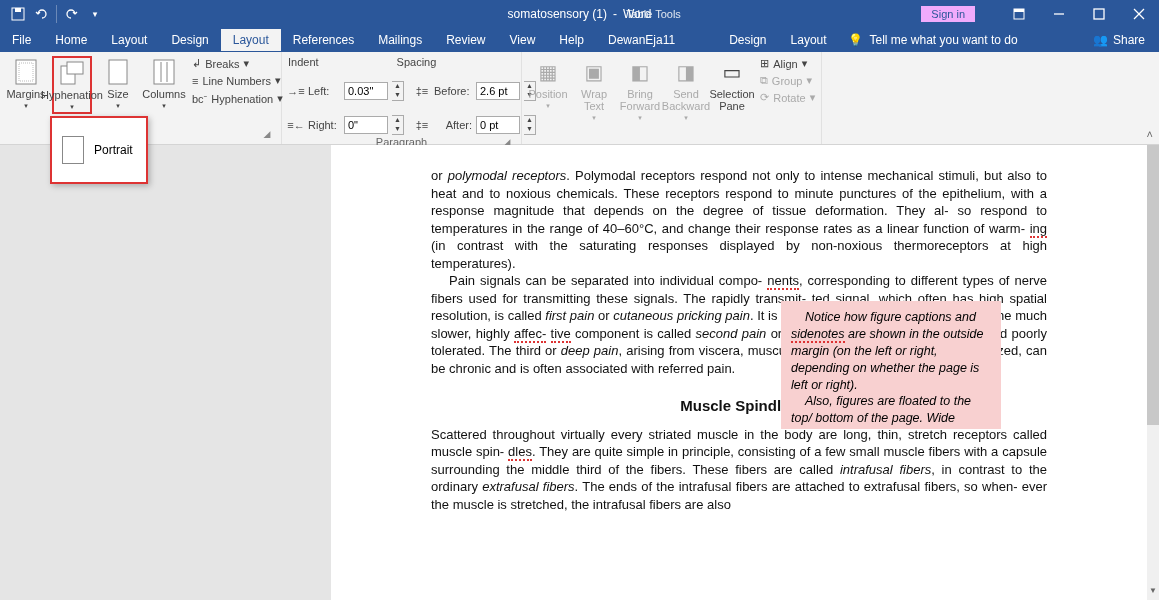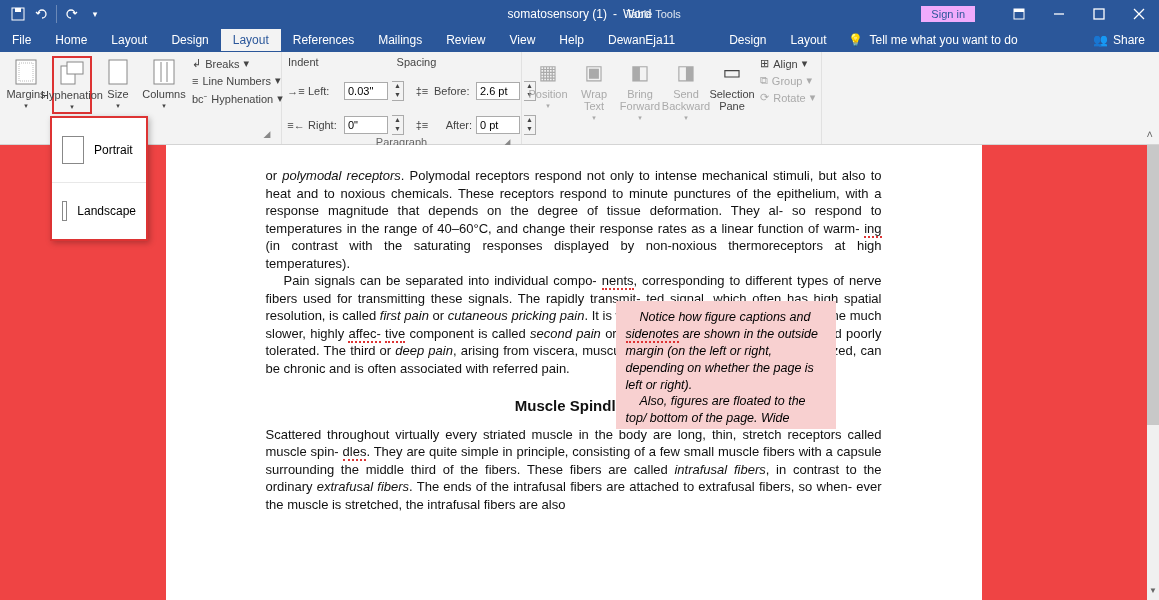--- a/index.html
+++ b/index.html
@@ -52,21 +52,21 @@
 .ribbon-collapse { position: absolute; right: 6px; bottom: 4px; font-size: 11px; color: #666; cursor: pointer; }
 
 
 .orient-drop { position: absolute; top: 116px; left: 50px; border: 2px solid #d33; background: #fff; box-shadow: 2px 2px 6px rgba(0,0,0,0.25); z-index: 10; width: 98px; }
 .orient-drop .item { display: flex; align-items: center; gap: 10px; padding: 18px 10px; font-size: 12px; cursor: pointer; border-bottom: 1px solid #e8e8e8; }
 .orient-drop .item:last-child { border-bottom: none; }
 .orient-drop .item .pi { width: 22px; height: 28px; border: 1px solid #888; background: #fff; }
 .orient-drop .item .pi.landscape { width: 28px; height: 20px; }
 
 
-.doc-area { position: absolute; top: 145px; left: 0; right: 12px; bottom: 0; background: #ef4444; display: flex; justify-content: center; overflow: hidden; }
+.doc-area { position: absolute; top: 145px; left: 0; right: 12px; bottom: 0; background: #e5e5e5; display: flex; justify-content: flex-end; overflow: hidden; }
 .page { width: 816px; background: #fff; margin-top: -14px; position: relative; }
 .page-inner { padding: 0 100px 40px 100px; }
 .table-cap { font-style: italic; font-family: Georgia, serif; font-size: 13px; margin-bottom: 20px; }
 .body-text { font-family: Georgia, 'Times New Roman', serif; font-size: 13px; line-height: 1.35; text-align: justify; color: #111; }
 .body-text p { margin-bottom: 0; }
 .body-text .indent { text-indent: 18px; }
 .body-text em { font-style: italic; }
 .squig { border-bottom: 2px dotted #d33; }
 h2.muscle { font-family: Arial, sans-serif; font-weight: bold; font-size: 15px; text-align: center; margin: 18px 0 10px; }
 .sidenote { position: absolute; top: 170px; left: 450px; width: 220px; background: #f8d0d0; padding: 8px 10px; font-family: Georgia, serif; font-style: italic; font-size: 12.5px; line-height: 1.35; overflow: hidden; height: 128px; }
@@ -319,24 +319,20 @@
   </div>
 
   <div class="ribbon-collapse">˄</div>
 </div>
 
 <div class="orient-drop">
   <div class="item">
     <div class="pi"></div>
     <span>Portrait</span>
   </div>
-  <div class="item">
-    <div class="pi landscape"></div>
-    <span>Landscape</span>
-  </div>
 </div>
 
 <div class="doc-area">
   <div class="page">
 
     <div class="page-inner">
       <div class="table-cap">Table 1</div>
       <div class="body-text">
         <p><span>or <em>polymodal receptors</em>. Polymodal receptors respond not only to intense mechanical stimuli, but also to heat and to noxious chemicals. These receptors respond to minute punctures of the epithelium, with a response magnitude that depends on the degree of tissue deformation. They al- so respond to temperatures in the range of 40–60°C, and change their response rates as a linear function of warm- <span class="squig">ing</span> (in contrast with the saturating responses displayed by non-noxious thermoreceptors at high temperatures).</span></p>
         <p class="indent"><span>Pain signals can be separated into individual compo- <span class="squig">nents</span>, corresponding to different types of nerve fibers used for transmitting these signals. The rapidly transmit- ted signal, which often has high spatial resolution, is called <em>first pain</em> or <em>cutaneous pricking pain</em>. It is well local- <span class="squig">ized</span> and easily tolerated. The much slower, highly <span class="squig">affec-</span> <span class="squig">tive</span> component is called <em>second pain</em> or <em>burning pain</em>; it is poorly localized and poorly tolerated. The third or <em>deep pain</em>, arising from viscera, musculature and joints, is also poorly localized, can be chronic and is often associated with referred pain.</span></p>

